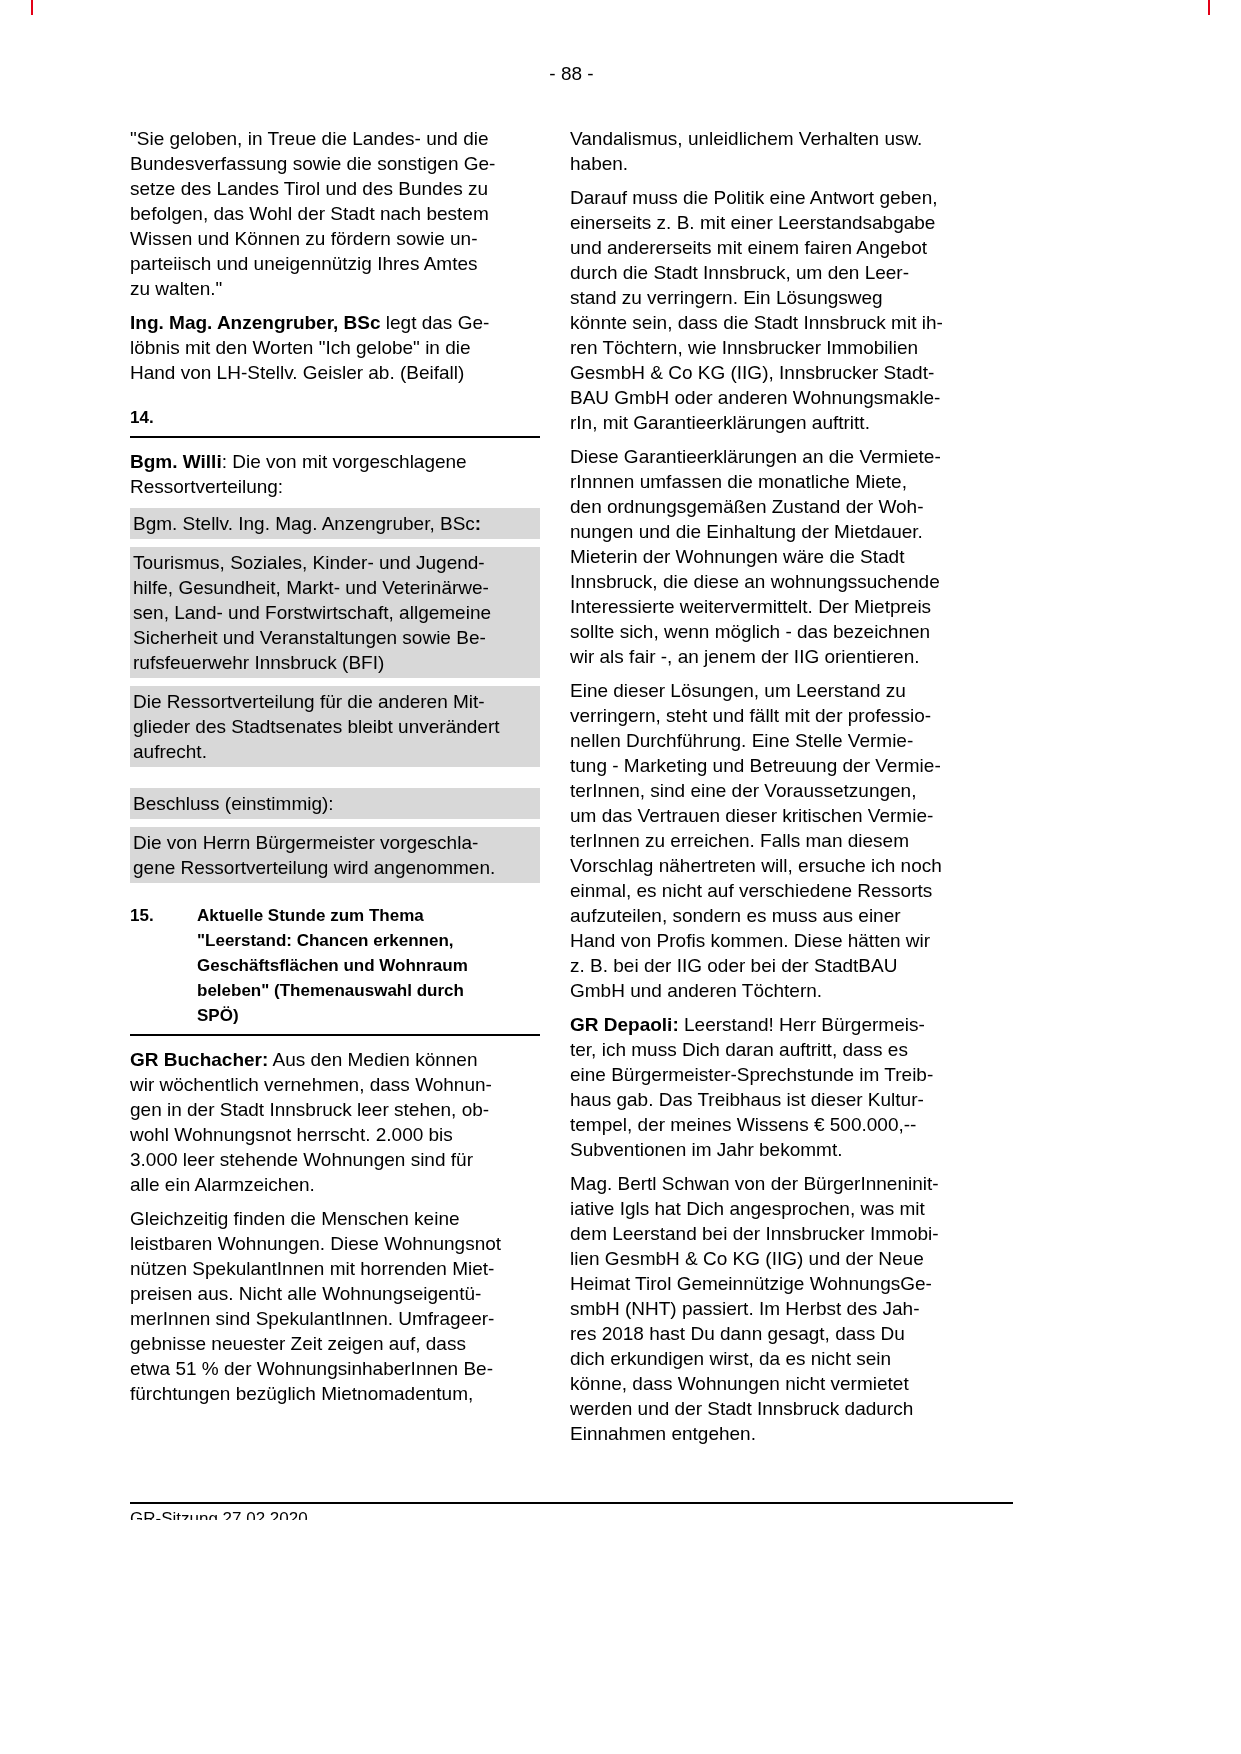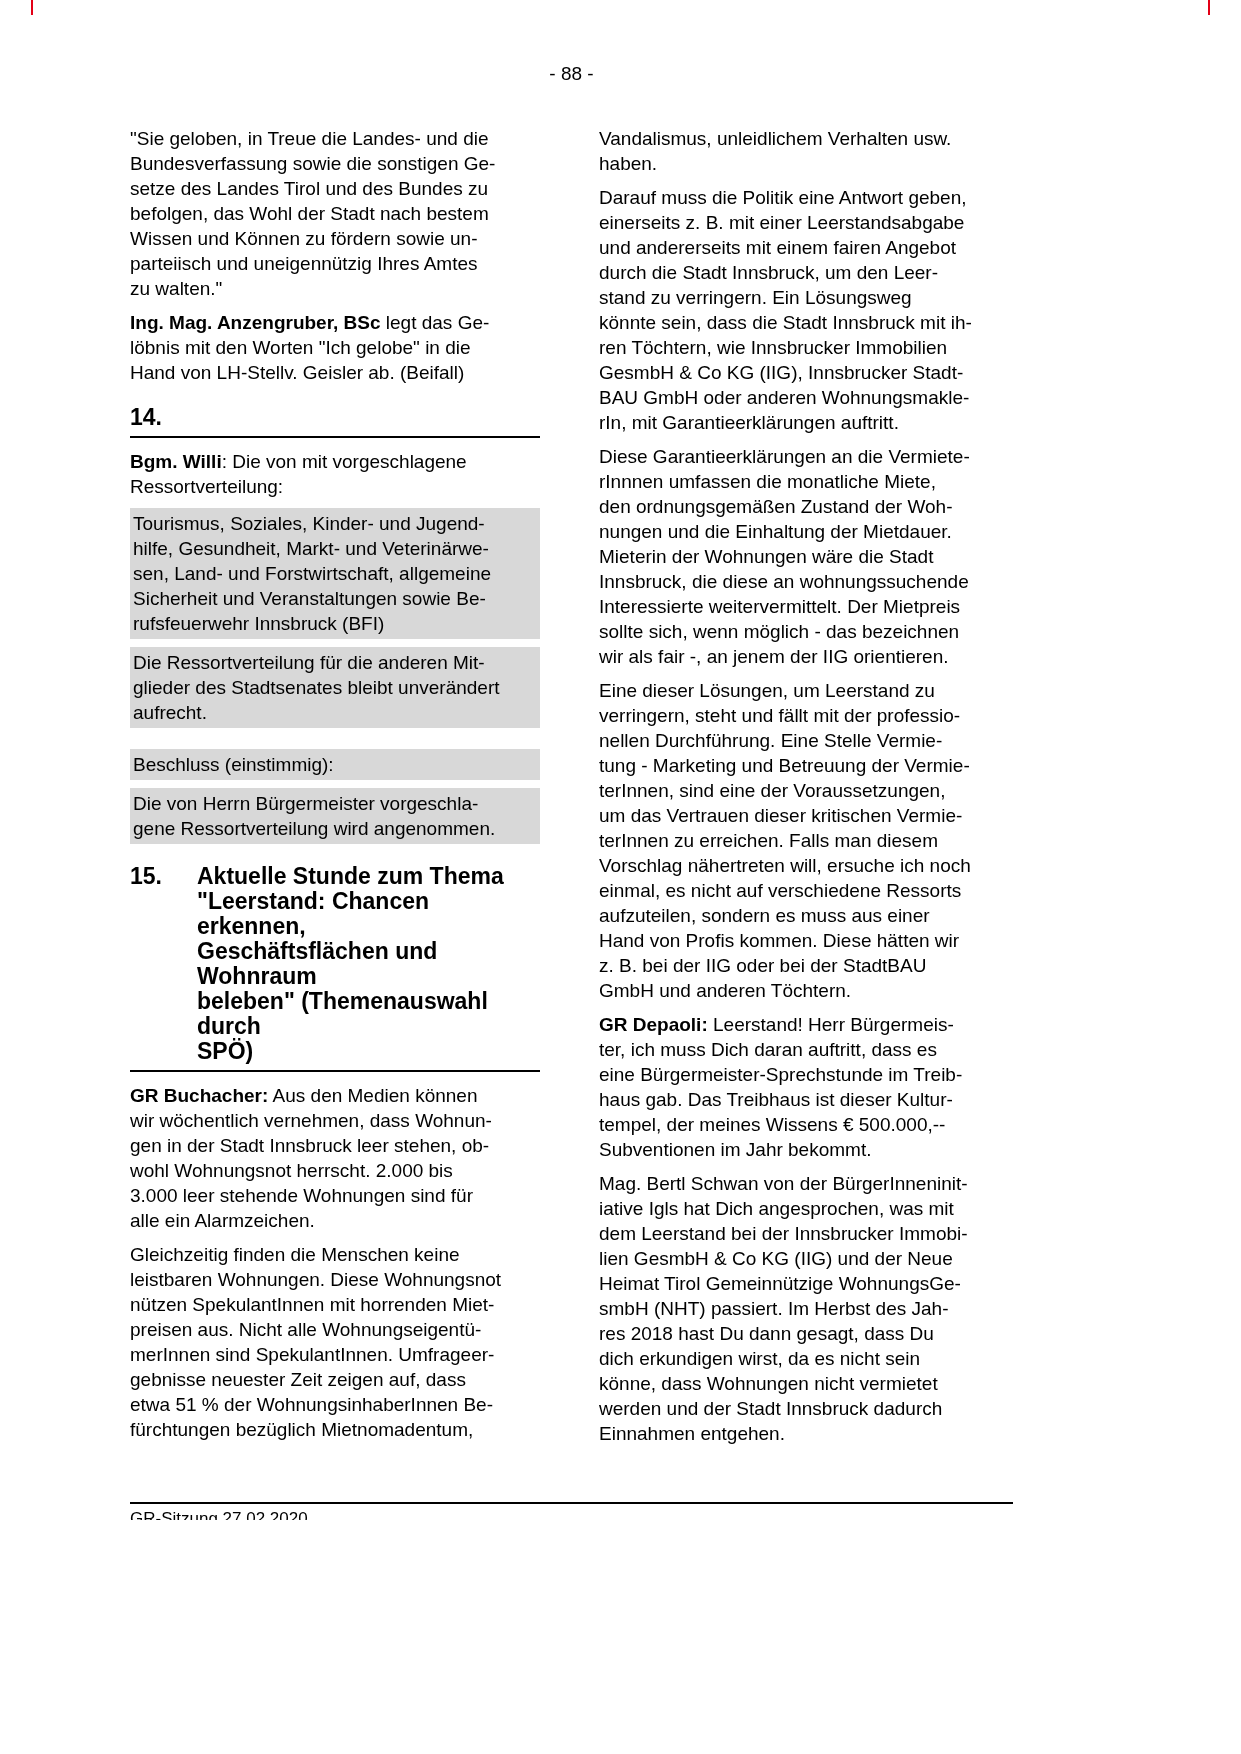--- a/index.html
+++ b/index.html
@@ -23,38 +23,38 @@
     left: 130px;
     width: 883px;
     text-align: center;
     font-size: 19px;
   }
   .col {
     position: absolute;
     top: 126px;
   }
   .col-left  { left: 130px; width: 410px; }
-  .col-right { left: 599px; width: 412px; }
+  .col-right { left: 570px; width: 412px; }
   .para {
     margin: 0 0 9px 0;
     font-size: 19px;
     line-height: 25px;
     white-space: pre-line;
   }
   .para strong { font-weight: bold; }
   .highlight {
     background: var(--highlight, #d8d8d8);
     padding: 3px 3px 3px 3px;
     margin-bottom: 8px;
   }
   .beschluss { margin-top: 21px; }
   .agenda-heading {
     display: flex;
     font-weight: bold;
-    font-size: 23px;
+    font-size: 17px;
     line-height: 25px;
     border-bottom: 2px solid #000;
     padding-bottom: 6px;
     margin: 20px 0 11px 0;
   }
   .agenda-number { flex: 0 0 67px; }
   .agenda-title  { white-space: pre-line; }
   .page-footer {
     position: absolute;
     left: 130px;
@@ -99,20 +99,21 @@
 löbnis mit den Worten "Ich gelobe" in die
 Hand von LH-Stellv. Geisler ab. (Beifall)</span></p>
 
     <div class="agenda-heading">
       <span class="agenda-number">14.</span>
     </div>
 
     <p class="para"><strong>Bgm. Willi</strong><span>: Die von mit vorgeschlagene
 Ressortverteilung:</span></p>
 
+    <div class="para highlight"><span>Bgm. Stellv. Ing. Mag. Anzengruber, BSc</span><strong>:</strong></div>
 
     <div class="para highlight">Tourismus, Soziales, Kinder- und Jugend-
 hilfe, Gesundheit, Markt- und Veterinärwe-
 sen, Land- und Forstwirtschaft, allgemeine
 Sicherheit und Veranstaltungen sowie Be-
 rufsfeuerwehr Innsbruck (BFI)</div>
 
     <div class="para highlight">Die Ressortverteilung für die anderen Mit-
 glieder des Stadtsenates bleibt unverändert
 aufrecht.</div>

